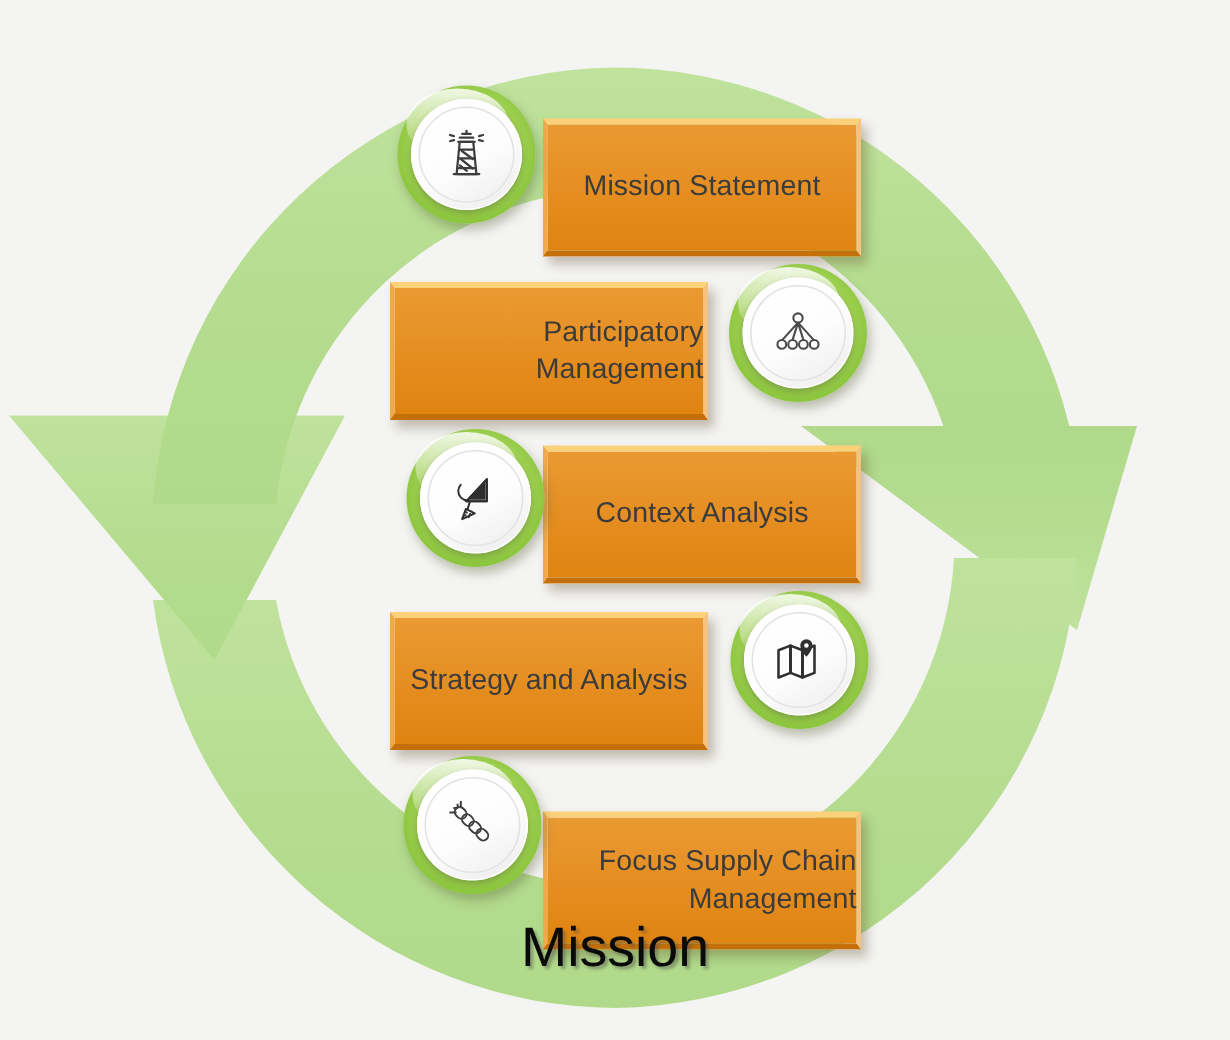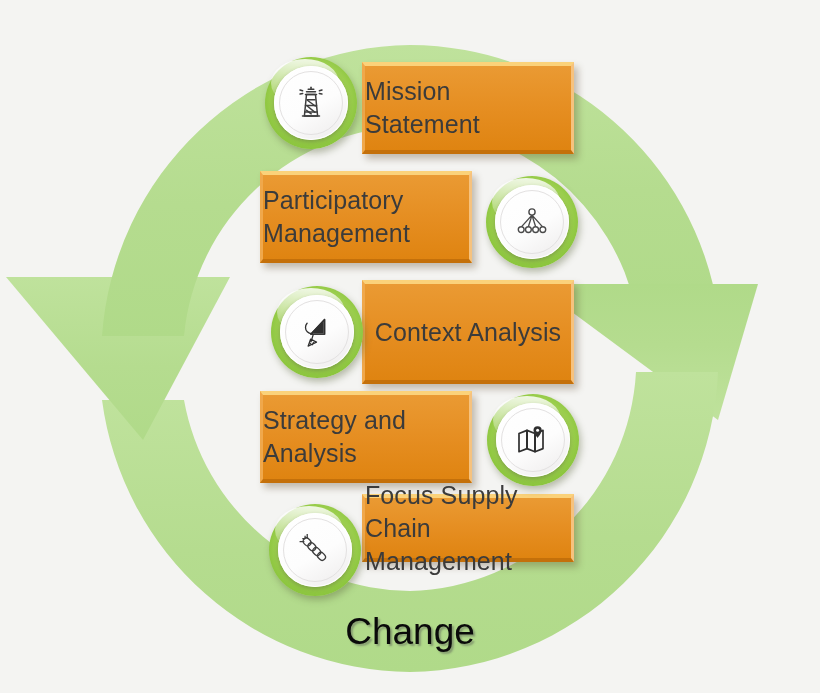--- a/index.html
+++ b/index.html
@@ -18,26 +18,27 @@
   .proc-box{
     position:relative;
     box-sizing:border-box;
     background:linear-gradient(180deg,#ea9a33 0%,#e58d20 55%,#df8411 100%);
     border-top:4px solid #fbd27a;
     border-left:3px solid #f0a84b;
     border-right:3px solid #f6c27e;
     border-bottom:4px solid #c4700a;
     box-shadow:4px 5px 7px rgba(90,70,40,0.33);
     display:flex;align-items:center;justify-content:center;
-    text-align:left;
+    text-align:right;
     color:#3b3b3b;
-    font-size:25px;
+    font-size:19px;
     line-height:1.32;
     letter-spacing:.1px;
     z-index:4;
+    margin-top:17px;
   }
 
   
   .medallion{
     position:relative;
     width:92px;height:92px;
     border-radius:50%;
     background:radial-gradient(circle at 50% 46%,#c5e27f 0%,#a8d55b 46%,#8dc63f 70%,#7db834 100%);
     box-shadow:2px 4px 7px rgba(90,100,60,0.40);
     display:flex;align-items:center;justify-content:center;
@@ -181,21 +182,21 @@
             <path d="M11.1 34.1 13.6 27.2 19.5 30.2 Z" fill="#fff"></path>
             <circle cx="14" cy="29.6" r="0.8" fill="#2f2f2f" stroke="none"></circle>
             <circle cx="16.4" cy="30.8" r="0.8" fill="#2f2f2f" stroke="none"></circle>
             <circle cx="13.2" cy="31.6" r="0.8" fill="#2f2f2f" stroke="none"></circle>
             <circle cx="15.4" cy="32.6" r="0.8" fill="#2f2f2f" stroke="none"></circle>
           </g>
         </svg>
       </span>
     </div>
   </div>
-  <div class="proc-box" style="position:absolute;left:362px;top:280px;width:212px;height:104px;">
+  <div class="proc-box" style="position:absolute;left:362px;top:280px;width:212px;height:92px;">
     <span>Context Analysis</span>
   </div>
 
   <div class="proc-box" style="position:absolute;left:260px;top:391px;width:212px;height:92px;">
     <span>Strategy and Analysis</span>
   </div>
   <div class="medallion" style="position:absolute;left:487px;top:394px;">
     <div class="disc">
       <span class="glyph">
         <svg viewBox="0 0 40 40">
@@ -221,19 +222,19 @@
             <rect x="4.5" y="16.6" width="8.4" height="6.6" rx="3.3"></rect>
             <rect x="11.3" y="16.6" width="8.4" height="6.6" rx="3.3"></rect>
             <rect x="18.1" y="16.6" width="8.4" height="6.6" rx="3.3"></rect>
             <rect x="24.9" y="16.6" width="8.4" height="6.6" rx="3.3"></rect>
             <path d="M3.2 14.2 6.6 17.6M3.0 17.0 5.2 19.2M3.0 21.0 5.2 18.8M3.2 25.0 6.6 21.6"></path>
           </g>
         </svg>
       </span>
     </div>
   </div>
-  <div class="proc-box" style="position:absolute;left:362px;top:494px;width:212px;height:68px;">
+  <div class="proc-box" style="position:absolute;left:362px;top:524px;width:212px;height:92px;">
     <span>Focus Supply Chain Management</span>
   </div>
 
-  <div id="change-caption" style="top:611px;">Change</div>
+  <div id="change-caption" style="top:611px;">Mission</div>
 
 </div>
 
 </body></html>

